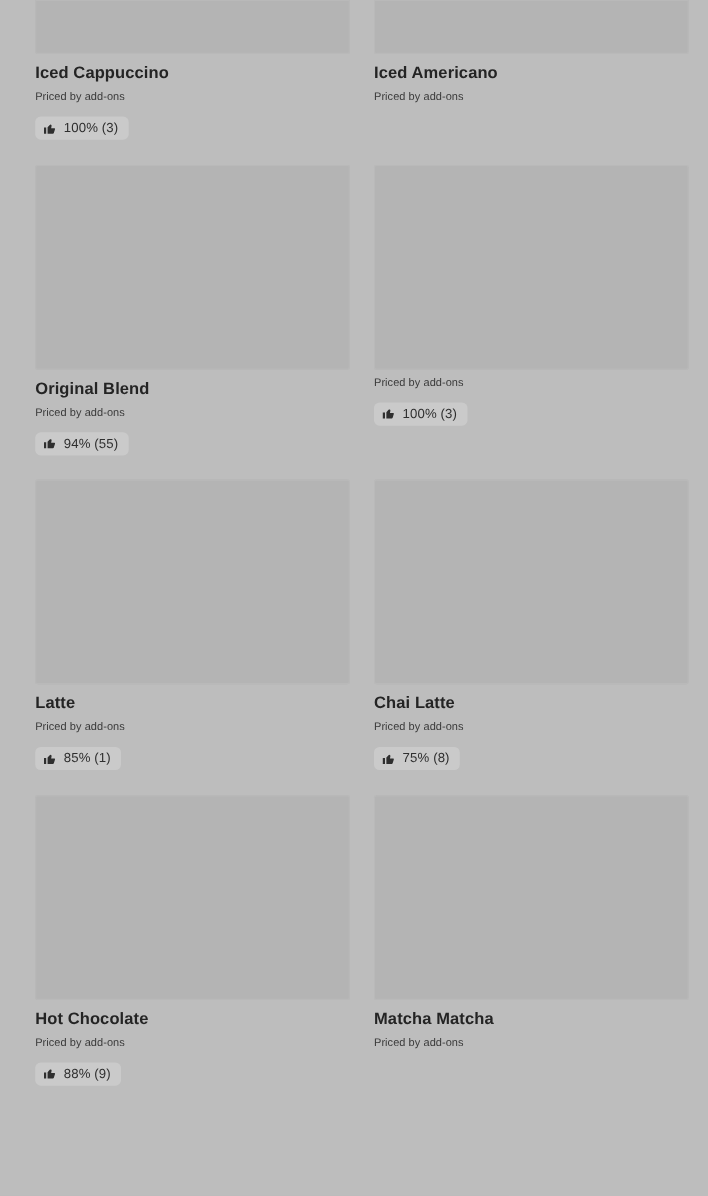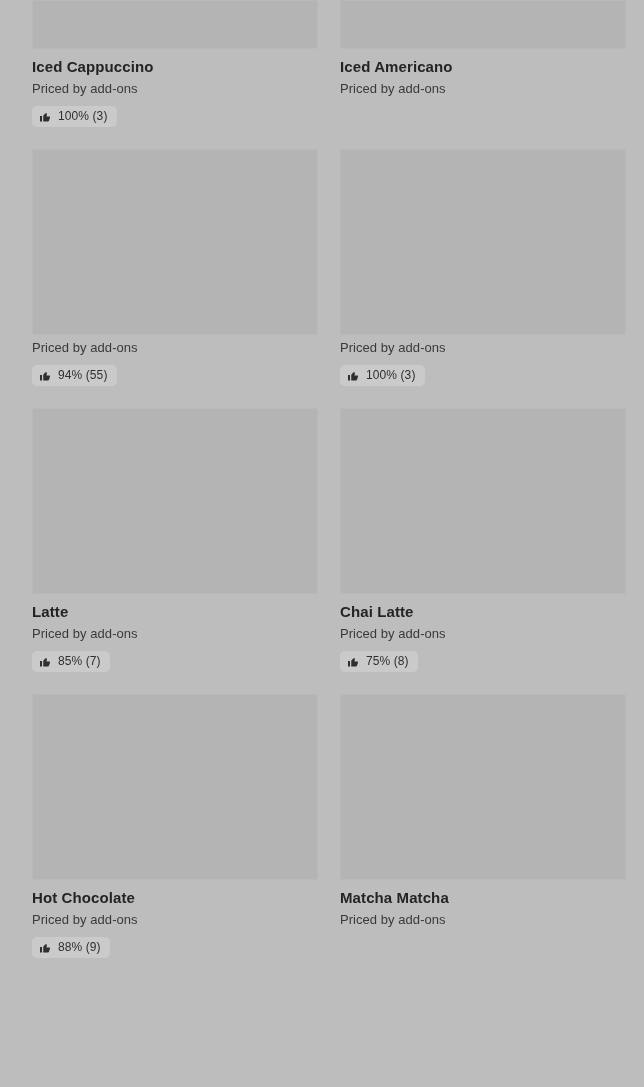--- a/index.html
+++ b/index.html
@@ -55,21 +55,21 @@
     margin: 8px 0 0 0;
     font-size: 15px;
     line-height: 19px;
     font-weight: 700;
     color: #242424;
     letter-spacing: 0.1px;
   }
 
   .card-sub {
     margin: 4px 0 0 0;
-    font-size: 13px;
+    font-size: 10px;
     line-height: 17px;
     font-weight: 400;
     color: #3a3a3a;
     letter-spacing: 0.05px;
   }
 
   .rating-badge {
     display: inline-flex;
     align-items: center;
     gap: 7px;
@@ -135,20 +135,21 @@
       <div class="badge-spacer"></div>
     </div>
 
   </div>
 
 
   <div class="grid">
 
     <div class="card">
       <div class="card-photo"></div>
+      <div class="card-title">Original Blend</div>
       <div class="card-sub">Priced by add-ons</div>
       <div class="rating-badge">
         <span class="thumb">
           <svg viewBox="0 0 24 24" width="12" height="12" aria-hidden="true">
               <path fill="#2f2f2f" d="M2 10h4v11H2zM8.5 21H18a2 2 0 0 0 1.9-1.4l2-6.3A1.6 1.6 0 0 0 20.4 11H15l.8-4.1a2 2 0 0 0-3.4-1.8L8.5 9.4z"></path>
             </svg>
         </span>
         <span>94% (55)</span>
       </div>
     </div>
@@ -169,21 +170,21 @@
     <div class="card">
       <div class="card-photo"></div>
       <div class="card-title">Latte</div>
       <div class="card-sub">Priced by add-ons</div>
       <div class="rating-badge">
         <span class="thumb">
           <svg viewBox="0 0 24 24" width="12" height="12" aria-hidden="true">
               <path fill="#2f2f2f" d="M2 10h4v11H2zM8.5 21H18a2 2 0 0 0 1.9-1.4l2-6.3A1.6 1.6 0 0 0 20.4 11H15l.8-4.1a2 2 0 0 0-3.4-1.8L8.5 9.4z"></path>
             </svg>
         </span>
-        <span>85% (7)</span>
+        <span>85% (1)</span>
       </div>
     </div>
 
     <div class="card">
       <div class="card-photo"></div>
       <div class="card-title">Chai Latte</div>
       <div class="card-sub">Priced by add-ons</div>
       <div class="rating-badge">
         <span class="thumb">
           <svg viewBox="0 0 24 24" width="12" height="12" aria-hidden="true">

